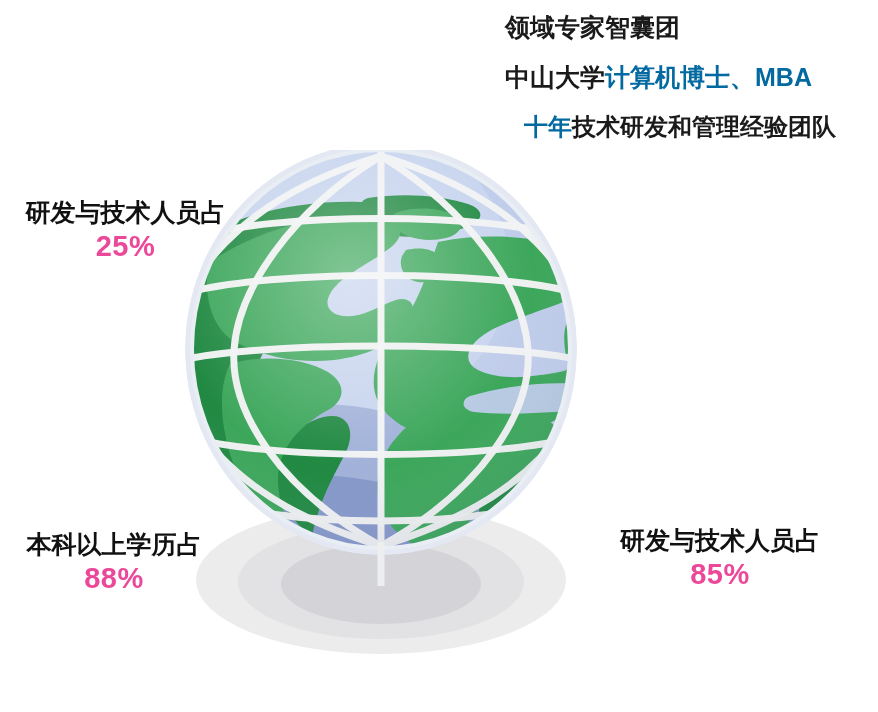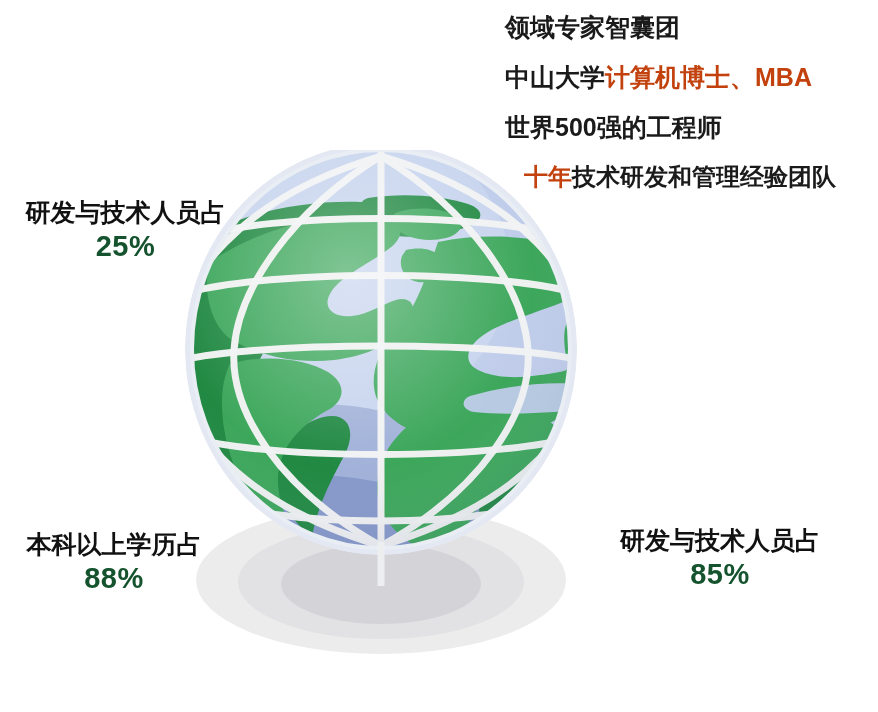--- a/index.html
+++ b/index.html
@@ -21,36 +21,36 @@
   }
   .hl-line{
     font-size:25px;
     line-height:50px;
     color:#1a1a1a;
     white-space:nowrap;
     letter-spacing:0px;
   }
   .hl-line.regular{font-weight:600;}
   .hl-line.bold{font-weight:700;}
-  .hl-line .accent{color:#c2410c;}
+  .hl-line .accent{color:#0369a1;}
   .hl-line.l4{font-size:24px;margin-left:19px;}
 
   
   .callout{position:absolute;text-align:center;}
   .callout .c-title{
     font-size:25px;
     font-weight:700;
     color:#111111;
     white-space:nowrap;
     line-height:32px;
   }
   .callout .c-value{
     font-size:29px;
     font-weight:700;
-    color:#14532d;
+    color:#ec4899;
     line-height:36px;
     letter-spacing:0.5px;
   }
   #callout-senior{left:8px;top:196px;width:235px;}
   #callout-degree{left:0px;top:528px;width:228px;}
   #callout-rnd{left:570px;top:524px;width:300px;}
 
   
   #globe-wrap{
     position:absolute;
@@ -183,23 +183,20 @@
     </svg>
   </div>
 
   <div class="headline">
     <div class="hl-line regular">
       <span>领域专家智囊团</span>
     </div>
     <div class="hl-line bold">
       <span>中山大学</span><span class="accent">计算机博士、MBA</span>
     </div>
-    <div class="hl-line bold">
-      <span>世界500强的工程师</span>
-    </div>
     <div class="hl-line bold l4">
       <span class="accent">十年</span><span>技术研发和管理经验团队</span>
     </div>
   </div>
 
   <div class="callout" id="callout-senior">
     <div class="c-title">研发与技术人员占</div>
     <div class="c-value">25%</div>
   </div>
 

